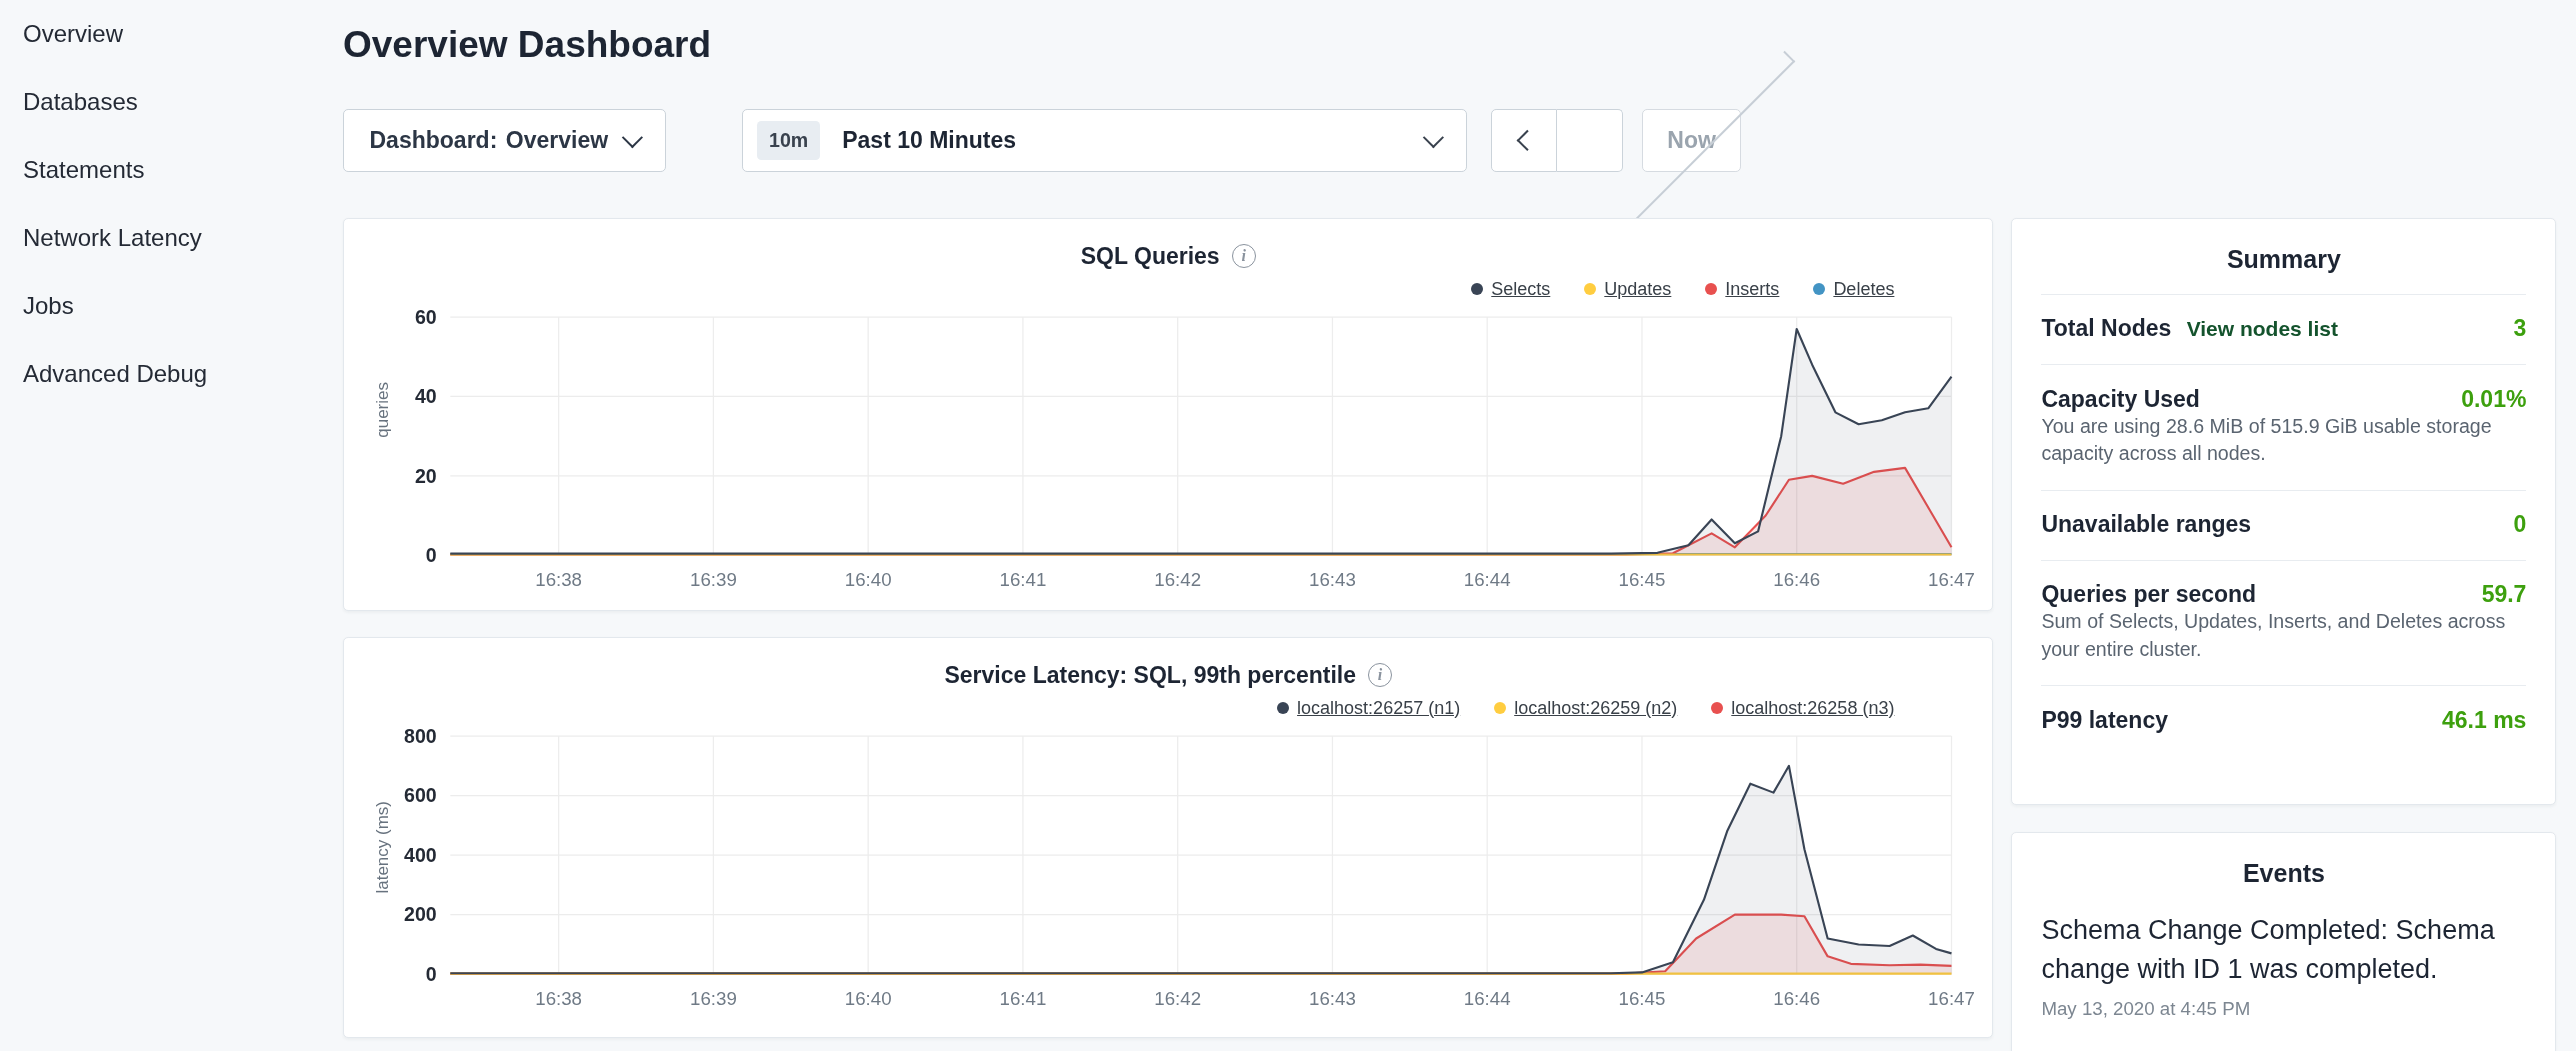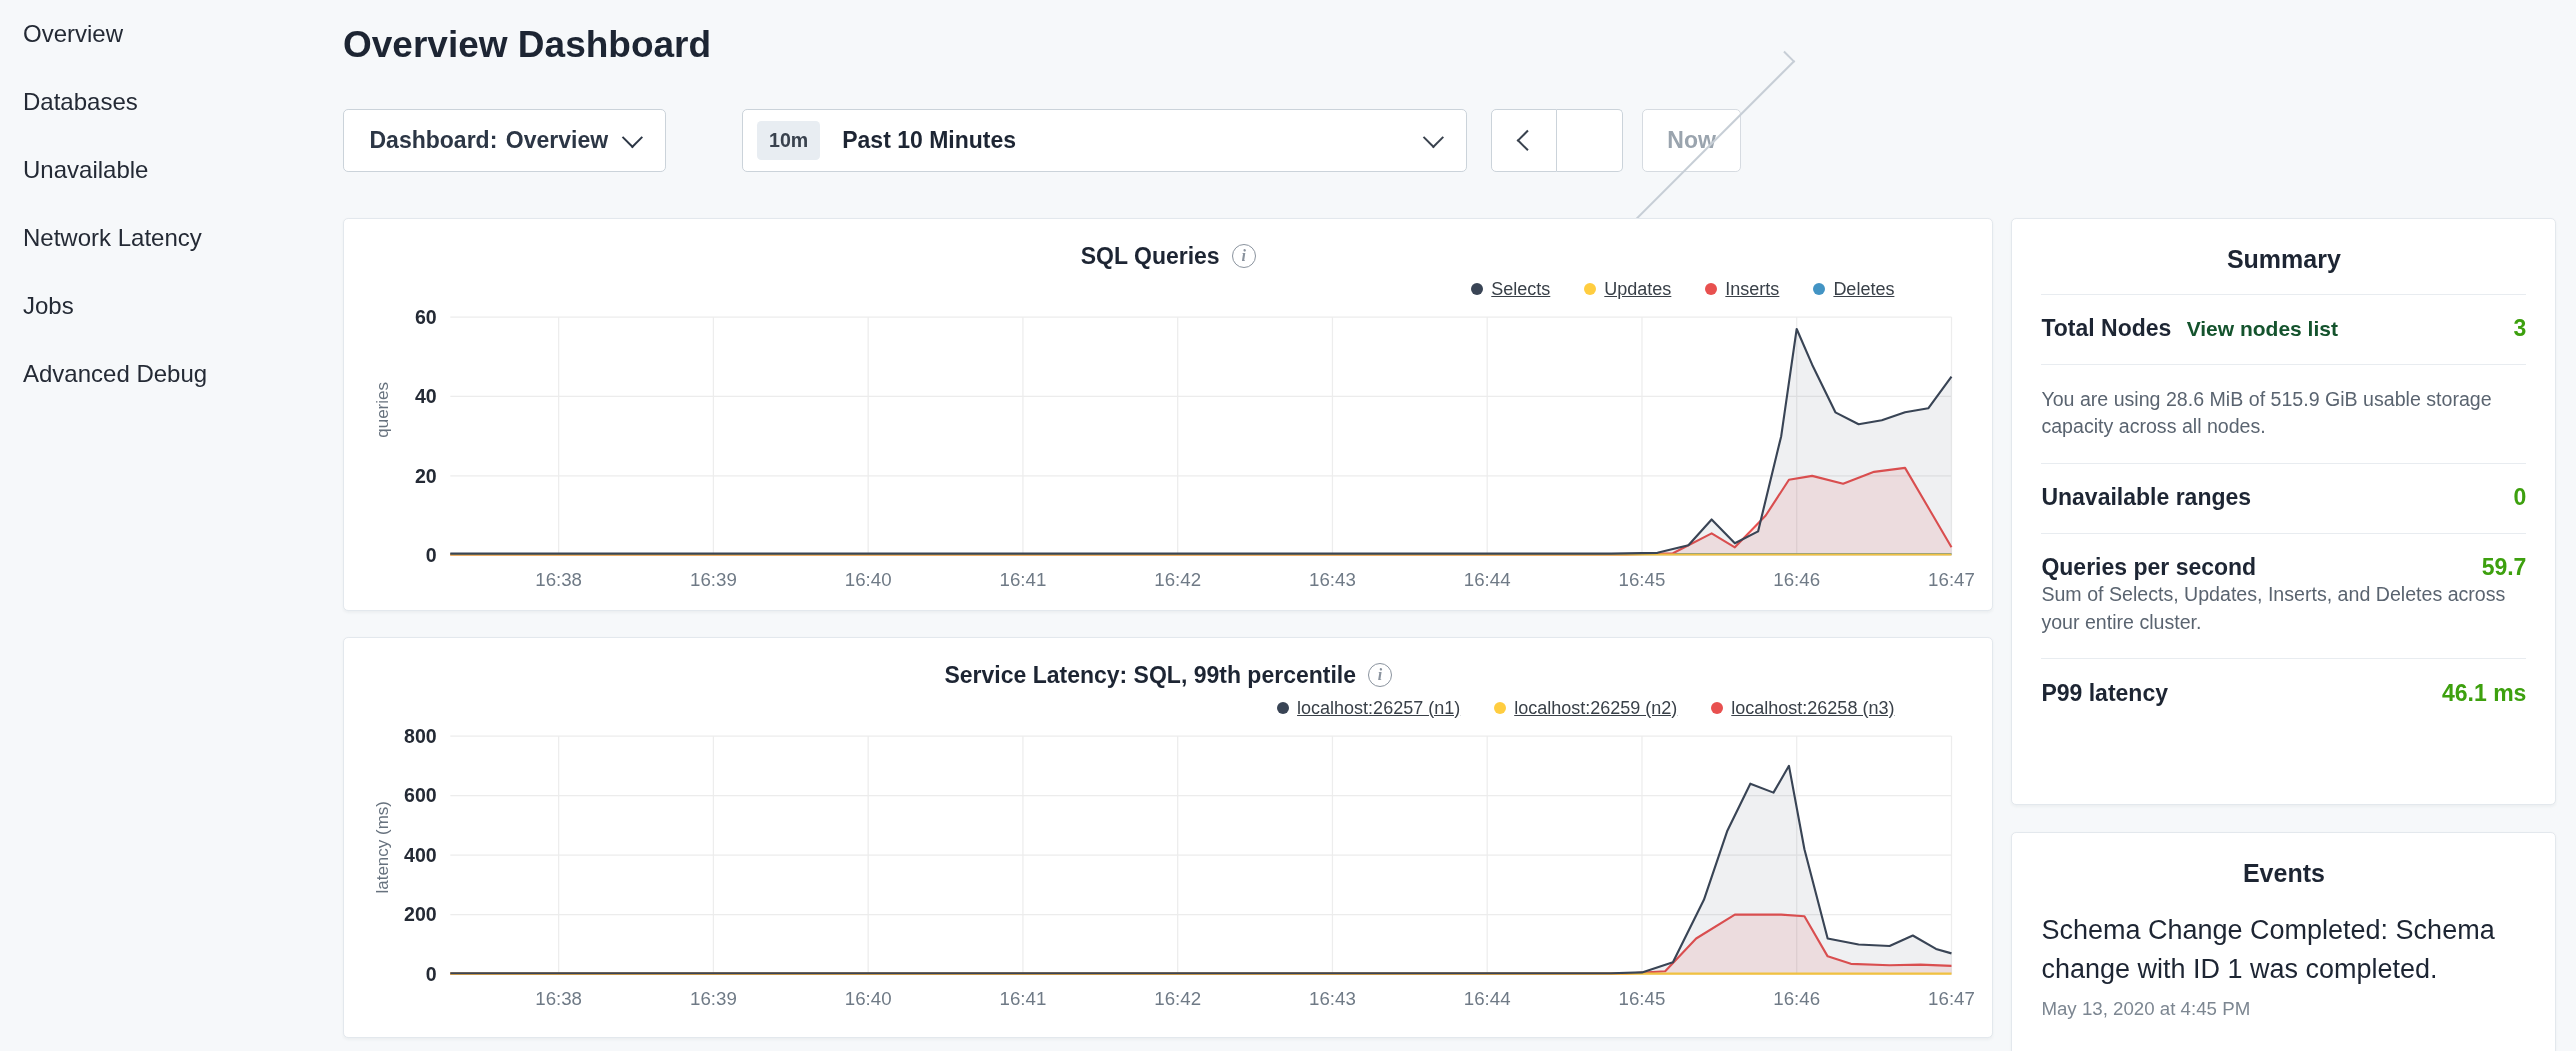--- a/index.html
+++ b/index.html
@@ -118,21 +118,21 @@
   .event-time { margin-top: 8.5px; font-size: 18.7px; color: #7c8691; }
 </style>
 </head>
 <body>
 
 <div class="app">
 
   <nav class="nav">
     <div class="nav-item">Overview</div>
     <div class="nav-item">Databases</div>
-    <div class="nav-item">Unavailable</div>
+    <div class="nav-item">Statements</div>
     <div class="nav-item">Network Latency</div>
     <div class="nav-item">Jobs</div>
     <div class="nav-item">Advanced Debug</div>
   </nav>
 
   <main class="main">
     <h1 class="page-title">Overview Dashboard</h1>
 
     <div class="controls">
 
@@ -293,20 +293,24 @@
 
       <div class="sum-row">
         <div class="sum-top">
           <span class="sum-label">Total Nodes</span>
           <a class="sum-link" style="color: #14532d;">View nodes list</a>
           <span class="sum-value" style="color: rgb(61, 160, 14);">3</span>
         </div>
       </div>
 
       <div class="sum-row">
+        <div class="sum-top">
+          <span class="sum-label">Capacity Used</span>
+          <span class="sum-value" style="color: rgb(61, 160, 14);">0.01%</span>
+        </div>
         <div class="sum-sub">You are using 28.6 MiB of 515.9 GiB usable storage capacity across all nodes.</div>
       </div>
 
       <div class="sum-row">
         <div class="sum-top">
           <span class="sum-label">Unavailable ranges</span>
           <span class="sum-value" style="color: rgb(61, 160, 14);">0</span>
         </div>
       </div>
 

